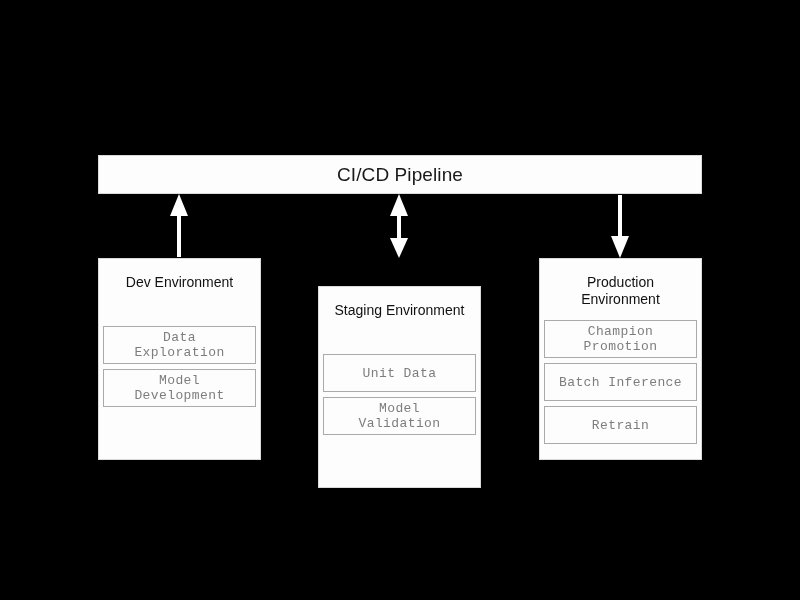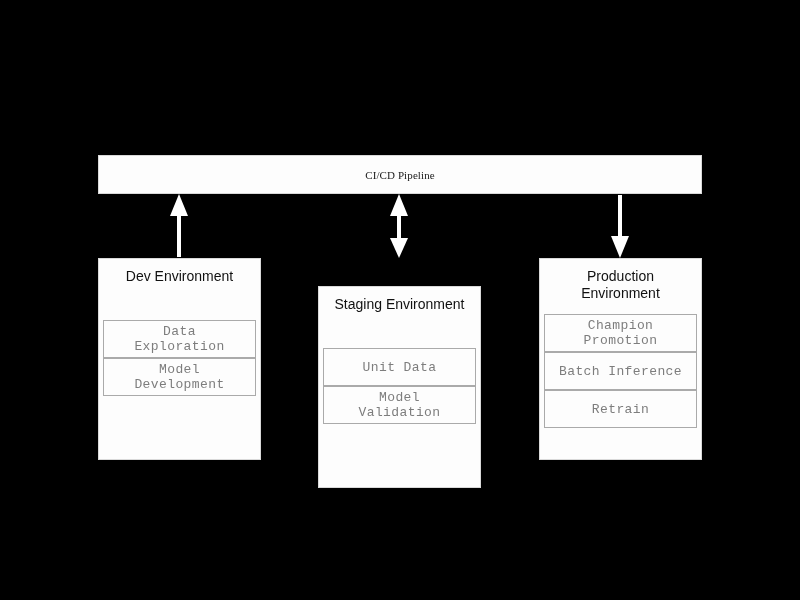--- a/index.html
+++ b/index.html
@@ -25,37 +25,37 @@
     width: 604px;
     height: 39px;
     background: #fdfdfd;
     border: 1px solid #d9d9d9;
     box-sizing: border-box;
     display: flex;
     align-items: center;
     justify-content: center;
   }
   .pipeline-bar .bar-label {
-    font-family: Liberation Serif, serif;
-    font-size: 11px;
+    font-family: Liberation Sans, sans-serif;
+    font-size: 19px;
     color: #1a1a1a;
     letter-spacing: 0.1px;
     white-space: nowrap;
   }
 
   
   .env-box {
     position: absolute;
     top: 258px;
     width: 163px;
     height: 202px;
     background: #fdfdfd;
     border: 1px solid #d9d9d9;
     box-sizing: border-box;
-    padding: 6px 4px 4px 4px;
+    padding: 12px 4px 4px 4px;
   }
   .env-box.dev        { left: 98px;  }
   .env-box.staging    { left: 318px; margin-top: 28px; }
   .env-box.production { left: 539px; }
 
   .env-title {
     font-family: "Liberation Sans", sans-serif;
     font-size: 14px;
     color: #111111;
     text-align: center;
@@ -70,20 +70,21 @@
   }
   .env-box.production .env-title {
     margin-top: 3px;
     margin-bottom: 0;
     height: 46px;
   }
 
   .task-list {
     display: flex;
     flex-direction: column;
+    gap: 5px;
     justify-content: flex-end;
   }
 
   .task-box {
     border: 1px solid #aaaaaa;
     background: #fdfdfd;
     box-sizing: border-box;
     height: 38px;
     display: flex;
     align-items: center;

